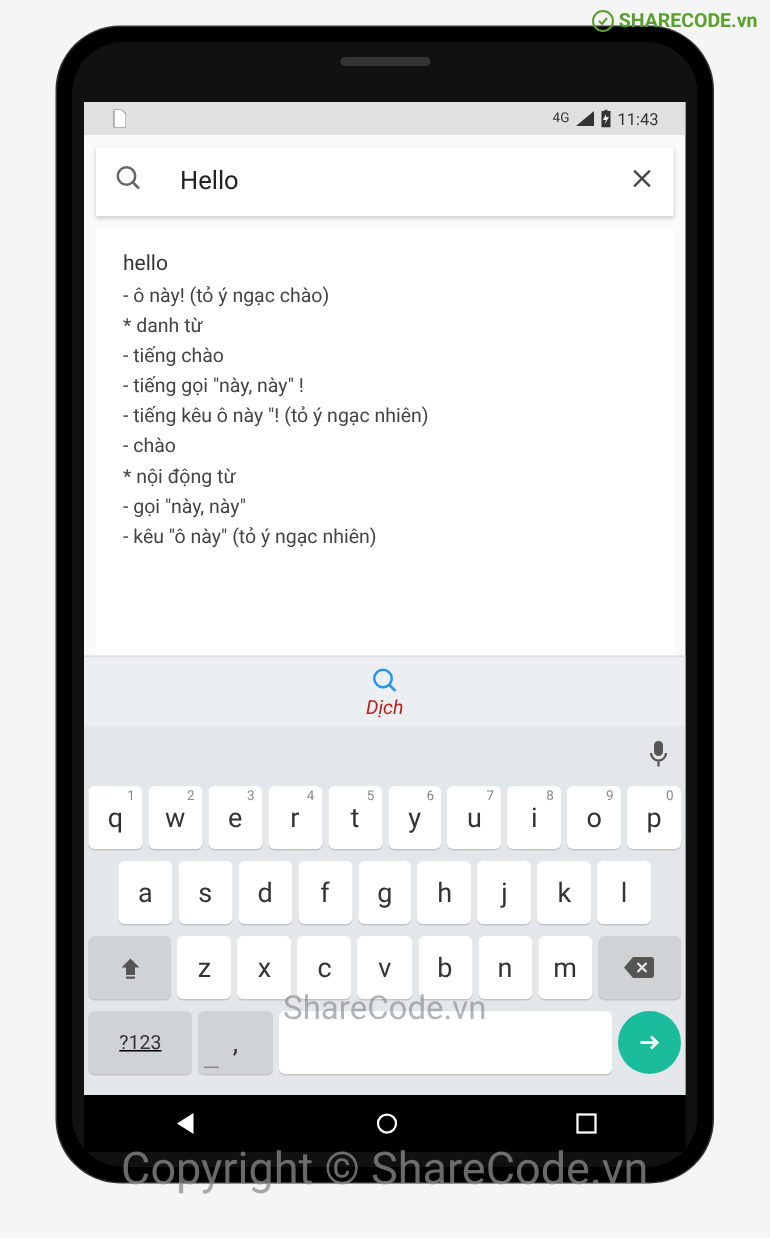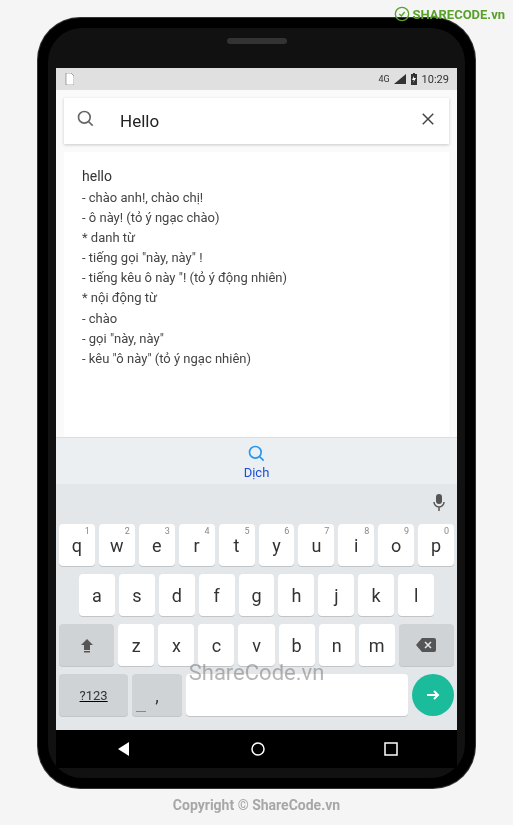--- a/index.html
+++ b/index.html
@@ -7,35 +7,35 @@
 
   .logo { position: absolute; top: 6px; right: 8px; font-size: 13px; font-weight: bold; color: #5aa02c; z-index: 100; display: flex; align-items: center; }
   .logo svg { margin-right: 2px; }
 
   .phone { position: absolute; left: 38px; top: 18px; width: 437px; height: 770px; background: #000; border-radius: 42px; padding: 10px; box-shadow: 0 0 0 1px #333; }
   .phone-inner { width: 100%; height: 100%; background: #111; border-radius: 34px; overflow: hidden; position: relative; display: flex; flex-direction: column; }
   .speaker { position: absolute; top: 20px; left: 50%; transform: translateX(-50%); width: 60px; height: 6px; background: #333; border-radius: 3px; z-index: 5; }
 
   .screen { position: absolute; top: 40px; left: 8px; right: 8px; bottom: 48px; background: #fafafa; display: flex; flex-direction: column; overflow: hidden; }
 
-  .status-bar { height: 22px; background: #e0e0e0; display: flex; align-items: center; justify-content: space-between; padding: 0 8px; font-size: 11px; color: #333; text-align: center; }
+  .status-bar { height: 22px; background: #e0e0e0; display: flex; align-items: center; justify-content: space-between; padding: 0 18px; font-size: 11px; color: #333; text-align: center; }
   .status-left, .status-right { display: flex; align-items: center; gap: 4px; }
   .status-right svg, .status-right span { display: inline-block; }
 
   .search-card { margin: 8px; background: #fff; height: 46px; display: flex; align-items: center; padding: 0 12px; box-shadow: 0 1px 3px rgba(0,0,0,0.2); }
   .search-card .sicon { color: #666; margin-right: 24px; }
   .search-card input { flex: 1; border: none; outline: none; font-size: 17px; color: #222; background: transparent; }
   .search-card .clear { color: #555; cursor: pointer; }
 
   .content { flex: 1; background: #fff; margin: 0 8px; padding: 14px 18px; overflow: hidden; font-size: 13px; color: #444; line-height: 1.55; }
   .content .headword { font-size: 14px; color: #333; }
 
   .tabs { display: flex; background: #eceff1; border-top: 1px solid #ddd; }
   .tab { flex: 1; text-align: center; padding: 6px 0 4px; font-size: 13px; }
-  .tab-dich { color: #1d4ed8; }
+  .tab-dich { color: #b91c1c; font-style: italic; }
   .tab-ocr { color: #555; }
   .tab svg { display: block; margin: 0 auto 1px; }
 
   .suggestion { height: 36px; background: #e4e7e9; display: flex; align-items: center; justify-content: flex-end; padding: 0 10px; }
   .suggestion svg { color: #555; }
 
   .keyboard { background: #e4e7e9; padding: 4px 3px 6px; }
   .krow { display: flex; justify-content: center; gap: 4px; margin-bottom: 8px; }
   .key { background: #fff; border-radius: 4px; height: 42px; flex: 1; display: flex; align-items: center; justify-content: center; font-size: 18px; color: #333; position: relative; box-shadow: 0 1px 0 rgba(0,0,0,0.15); cursor: pointer; }
   .key .sup { position: absolute; top: 2px; right: 5px; font-size: 9px; color: #888; }
@@ -46,21 +46,21 @@
   .key-space { flex: 4.5; background: #fff; }
   .key-comma { flex: 1; background: #cfd3d6; position: relative; }
   .key-comma .under { position: absolute; bottom: 4px; left: 4px; width: 10px; border-bottom: 1.5px solid #888; }
   .key-go { flex: 1.4; background: #1abc9c; border-radius: 50%; height: 42px; width: 42px; flex: none; display: flex; align-items: center; justify-content: center; }
   .krow.r4 { align-items: center; gap: 4px; text-decoration: underline; }
 
   .navbar { position: absolute; bottom: 10px; left: 8px; right: 8px; height: 38px; background: #000; display: flex; align-items: center; justify-content: space-around; }
   .navbar svg, .navbar .navshape { color: #fff; }
 
   .watermark1 { position: absolute; left: 50%; transform: translateX(-50%); bottom: 140px; font-size: 22px; color: rgba(120,120,120,0.55); font-weight: 400; z-index: 50; }
-  .watermark2 { position: absolute; left: 50%; transform: translateX(-50%); bottom: 12px; font-size: 14px; color: rgba(140,140,140,0.75); z-index: 120; white-space: nowrap; font-weight: bold; }
+  .watermark2 { position: absolute; left: 50%; transform: translateX(-50%); bottom: 28px; font-size: 30px; color: rgba(140,140,140,0.75); z-index: 120; white-space: nowrap; }
 </style>
 </head>
 <body>
 
 <div class="logo">
   <svg width="16" height="16" viewBox="0 0 24 24">
       <circle cx="12" cy="12" r="10" fill="none" stroke="#5aa02c" stroke-width="2"></circle>
       <path d="M8 12l3 3 5-6" stroke="#5aa02c" stroke-width="2" fill="none"></path>
     </svg>
   <span>SHARECODE.vn</span>
@@ -81,21 +81,21 @@
         <div class="status-right">
           <span style="font-size:9px;">4G</span>
           <svg width="12" height="10" viewBox="0 0 12 10">
               <path d="M0 10L12 0v10z" fill="#333"></path>
             </svg>
           <svg width="8" height="12" viewBox="0 0 8 12">
               <rect x="1" y="1" width="6" height="11" fill="#333"></rect>
               <rect x="3" y="0" width="2" height="1" fill="#333"></rect>
               <path d="M4 3l-2 4h2l-1 3 3-5h-2z" fill="#fff"></path>
             </svg>
-          <span>10:29</span>
+          <span>11:43</span>
         </div>
       </div>
 
       <div class="search-card">
         <span class="sicon">
           <svg width="20" height="20" viewBox="0 0 24 24" fill="none" stroke="#666" stroke-width="2">
               <circle cx="10" cy="10" r="7"></circle>
               <line x1="20" y1="20" x2="15" y2="15"></line>
             </svg>
         </span>
@@ -104,27 +104,27 @@
           <svg width="18" height="18" viewBox="0 0 24 24" stroke="#444" stroke-width="2">
               <line x1="5" y1="5" x2="19" y2="19"></line>
               <line x1="19" y1="5" x2="5" y2="19"></line>
             </svg>
         </span>
       </div>
 
       <div class="content">
         <div class="headword">hello</div>
         <div id="def-lines">
-            <div>- chào anh!, chào chị!</div>
             <div>- ô này! (tỏ ý ngạc chào)</div>
             <div>* danh từ</div>
+            <div>- tiếng chào</div>
             <div>- tiếng gọi "này, này" !</div>
-            <div>- tiếng kêu ô này "! (tỏ ý động nhiên)</div>
+            <div>- tiếng kêu ô này "! (tỏ ý ngạc nhiên)</div>
+            <div>- chào</div>
             <div>* nội động từ</div>
-            <div>- chào</div>
             <div>- gọi "này, này"</div>
             <div>- kêu "ô này" (tỏ ý ngạc nhiên)</div>
           </div>
       </div>
 
       <div class="tabs">
         <div class="tab tab-dich">
           <svg width="20" height="20" viewBox="0 0 24 24" fill="none" stroke="#2196f3" stroke-width="2">
               <circle cx="10" cy="10" r="7"></circle>
               <line x1="20" y1="20" x2="15" y2="15"></line>

